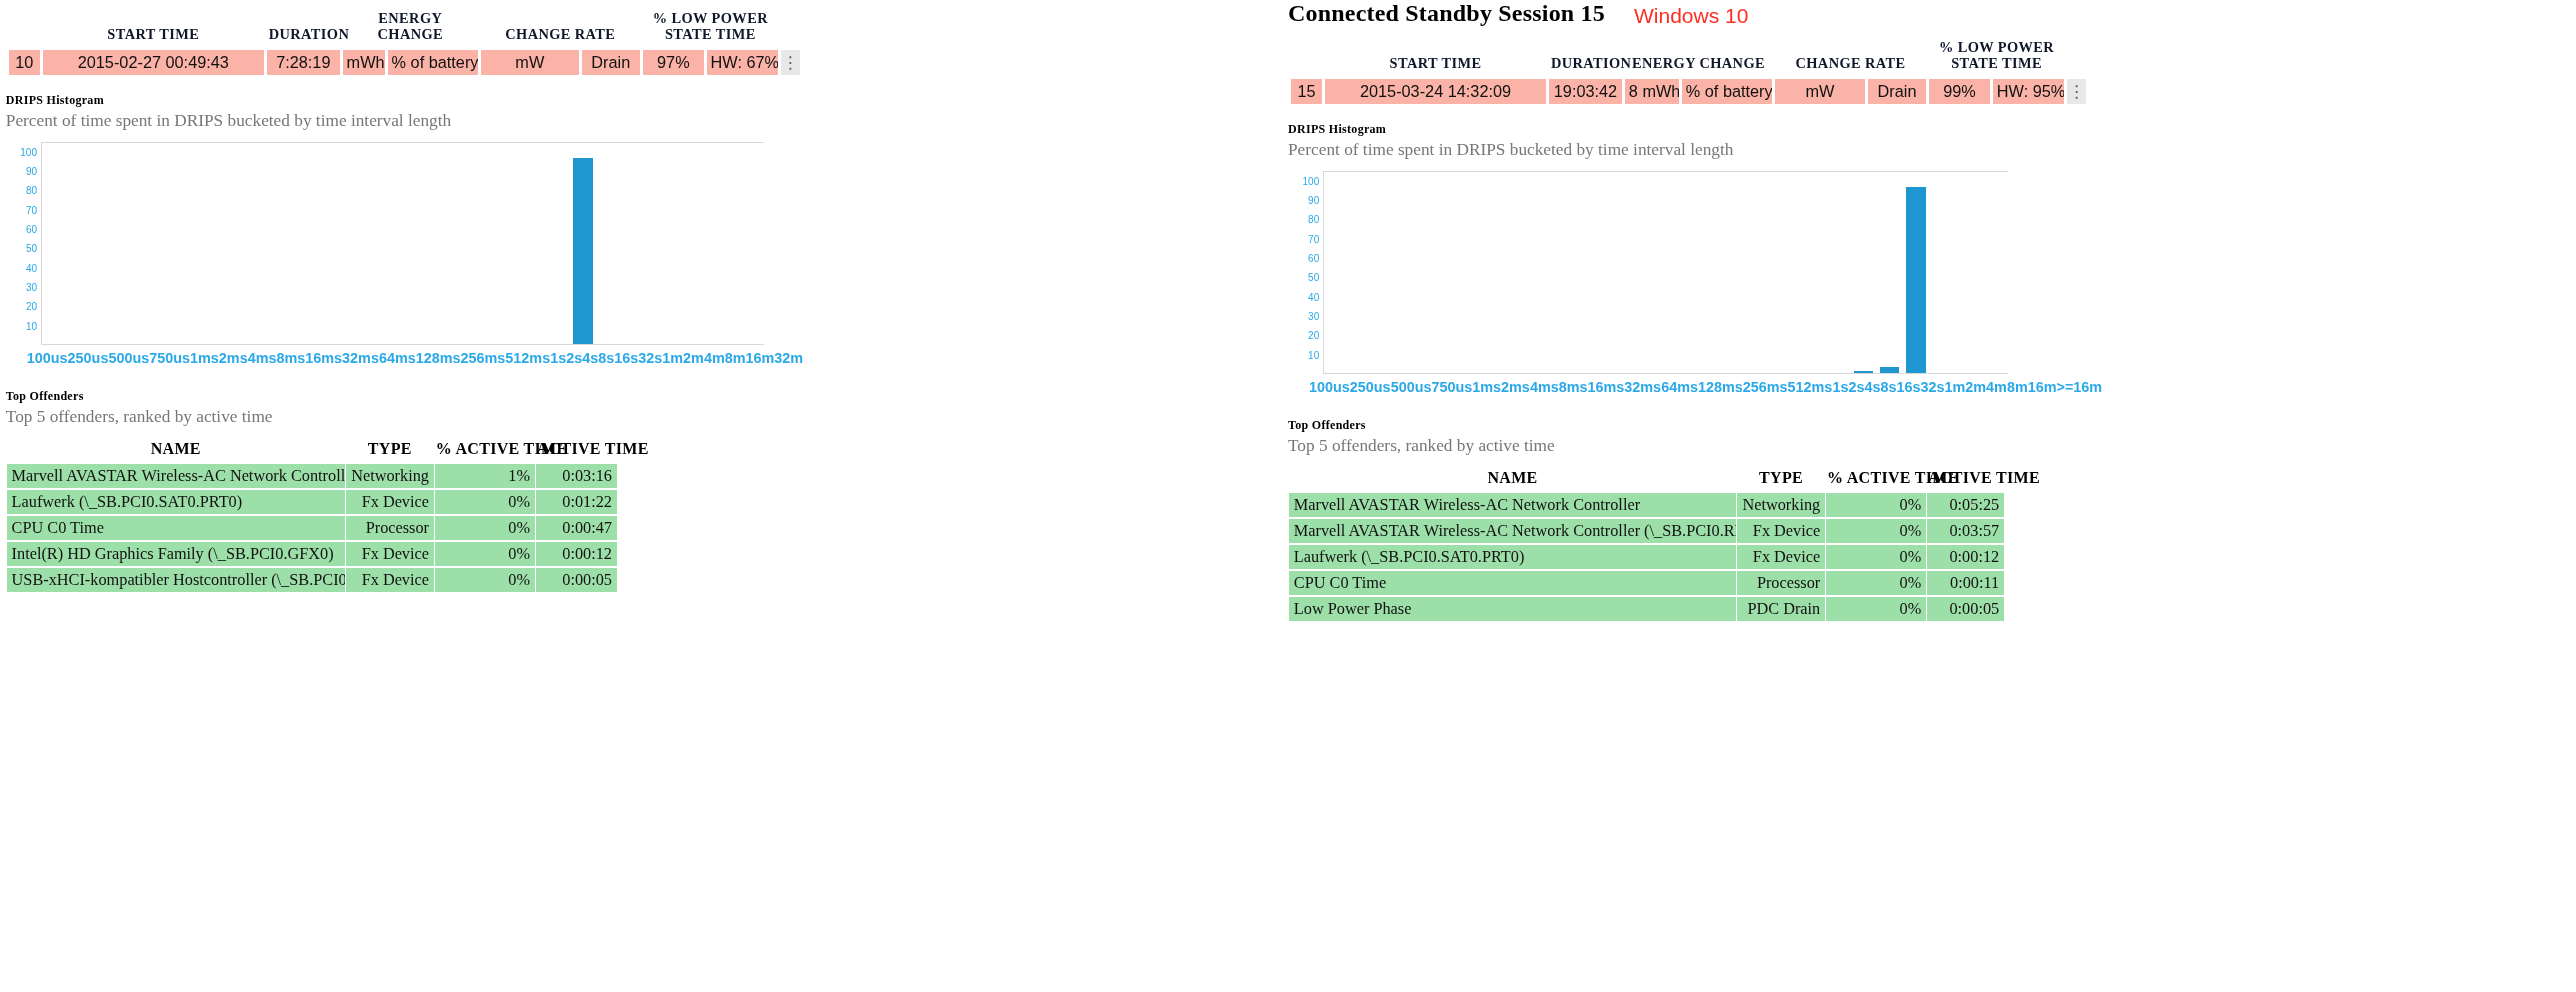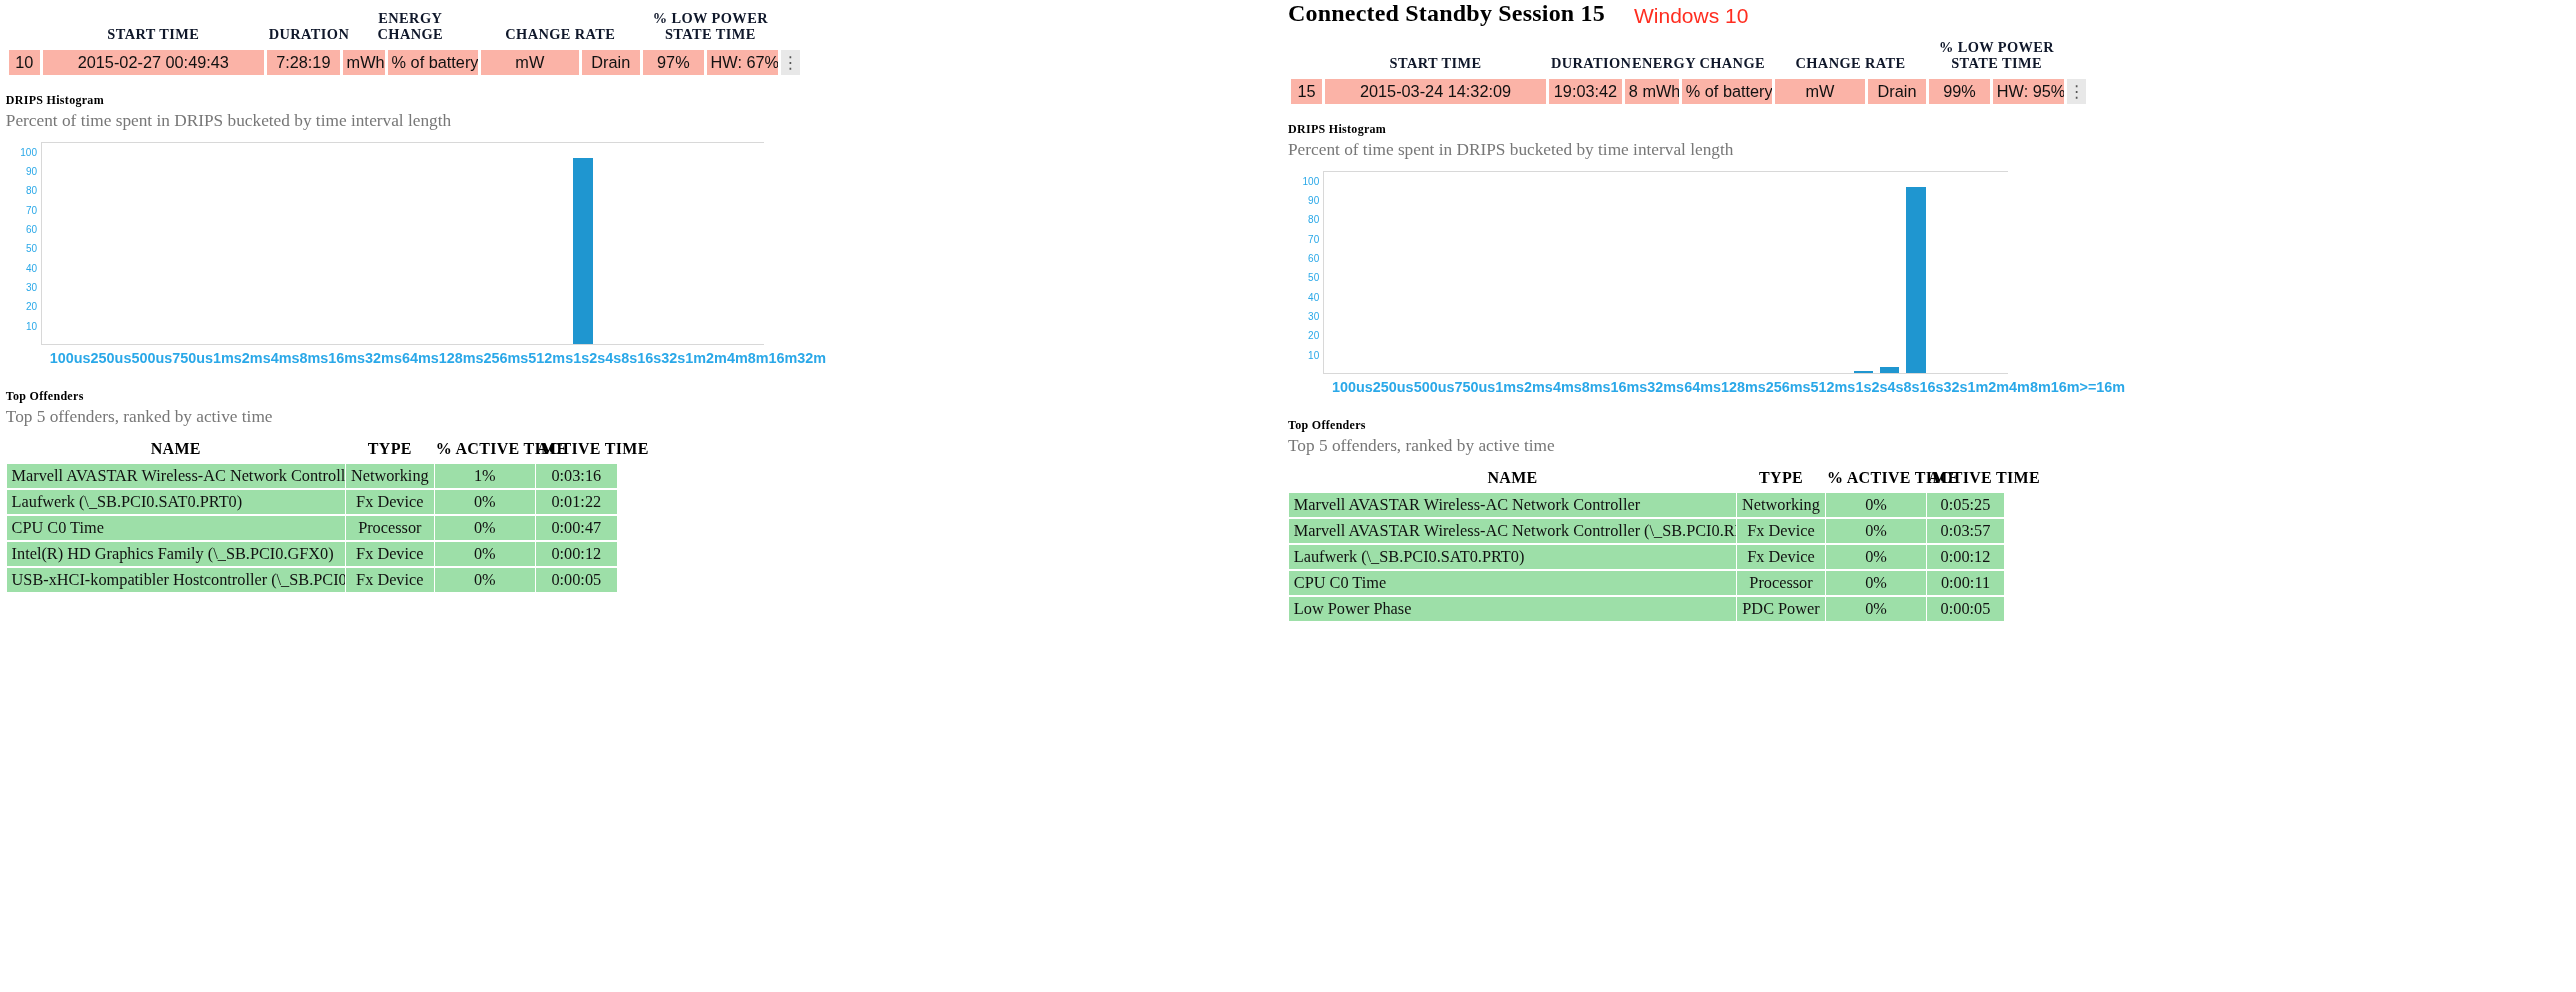--- a/index.html
+++ b/index.html
@@ -155,21 +155,21 @@
     display: flex;
     align-items: flex-end;
     justify-content: center;
   }
   .bar {
     width: 74%;
     background: #1f96d0;
   }
   .x-axis {
     display: flex;
-    margin-left: 44px;
+    margin-left: 21px;
     margin-top: 4.8px;
   }
   .x-tick {
     flex: 1 1 0;
     text-align: center;
     font-family: "Liberation Sans", "DejaVu Sans", sans-serif;
     font-size: 14.4px;
     font-weight: bold;
     color: #2aa8e8;
     white-space: nowrap;
@@ -195,21 +195,21 @@
   table.offenders td {
     background: #9ddfa8;
     font-family: "Liberation Serif", "DejaVu Serif", serif;
     font-size: 16.3px;
     color: #111111;
     height: 24px;
     padding: 0 4.8px;
     white-space: nowrap;
     overflow: hidden;
   }
-  table.offenders td.center { text-align: center; }
+  table.offenders td.center { text-align: right; }
   table.offenders td.name  { text-align: left; }
 </style>
 </head>
 <body>
 
 <div class="page">
 
   <div class="panel panel-left">
     <div class="inner">
 
@@ -559,21 +559,21 @@
               <td class="center">0:00:12</td>
             </tr>
             <tr>
               <td class="name">CPU C0 Time</td>
               <td class="center">Processor</td>
               <td class="center">0%</td>
               <td class="center">0:00:11</td>
             </tr>
             <tr>
               <td class="name">Low Power Phase</td>
-              <td class="center">PDC Power</td>
+              <td class="center">PDC Drain</td>
               <td class="center">0%</td>
               <td class="center">0:00:05</td>
             </tr>
           </tbody>
       </table>
 
     </div>
   </div>
 
 </div>

